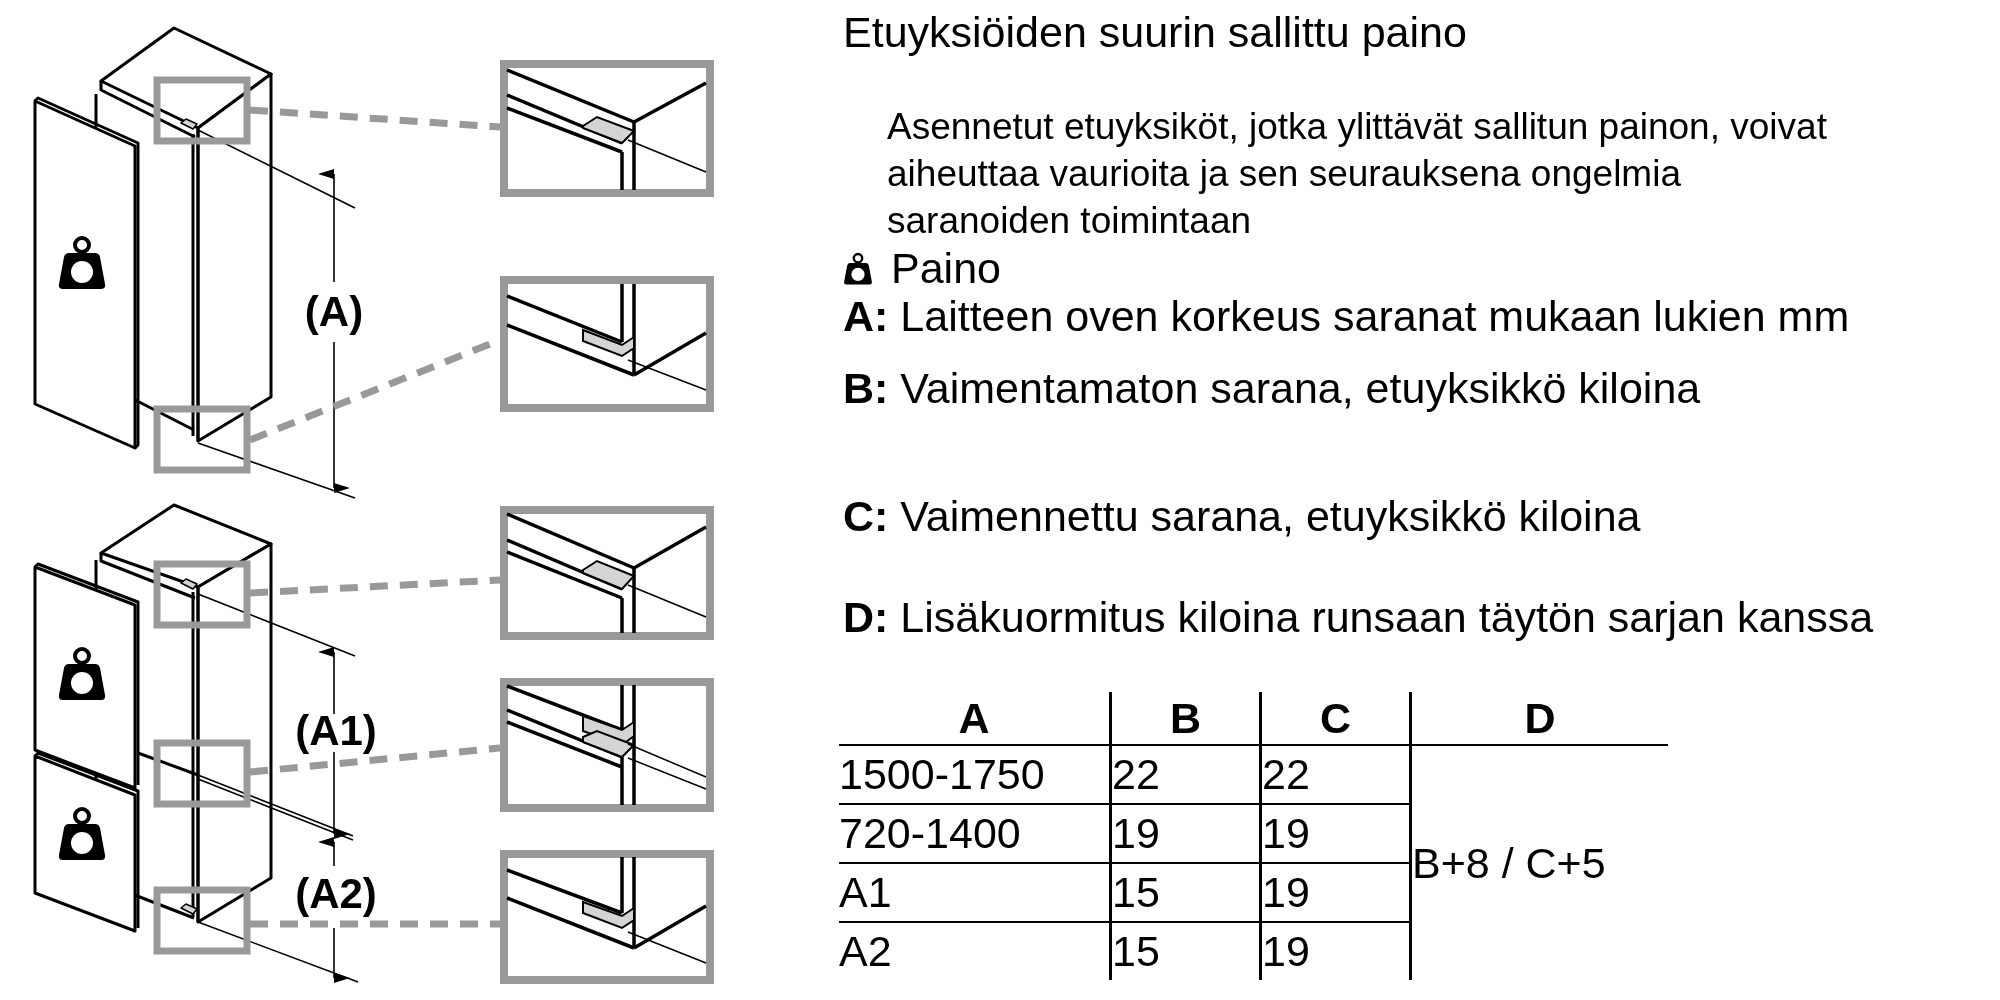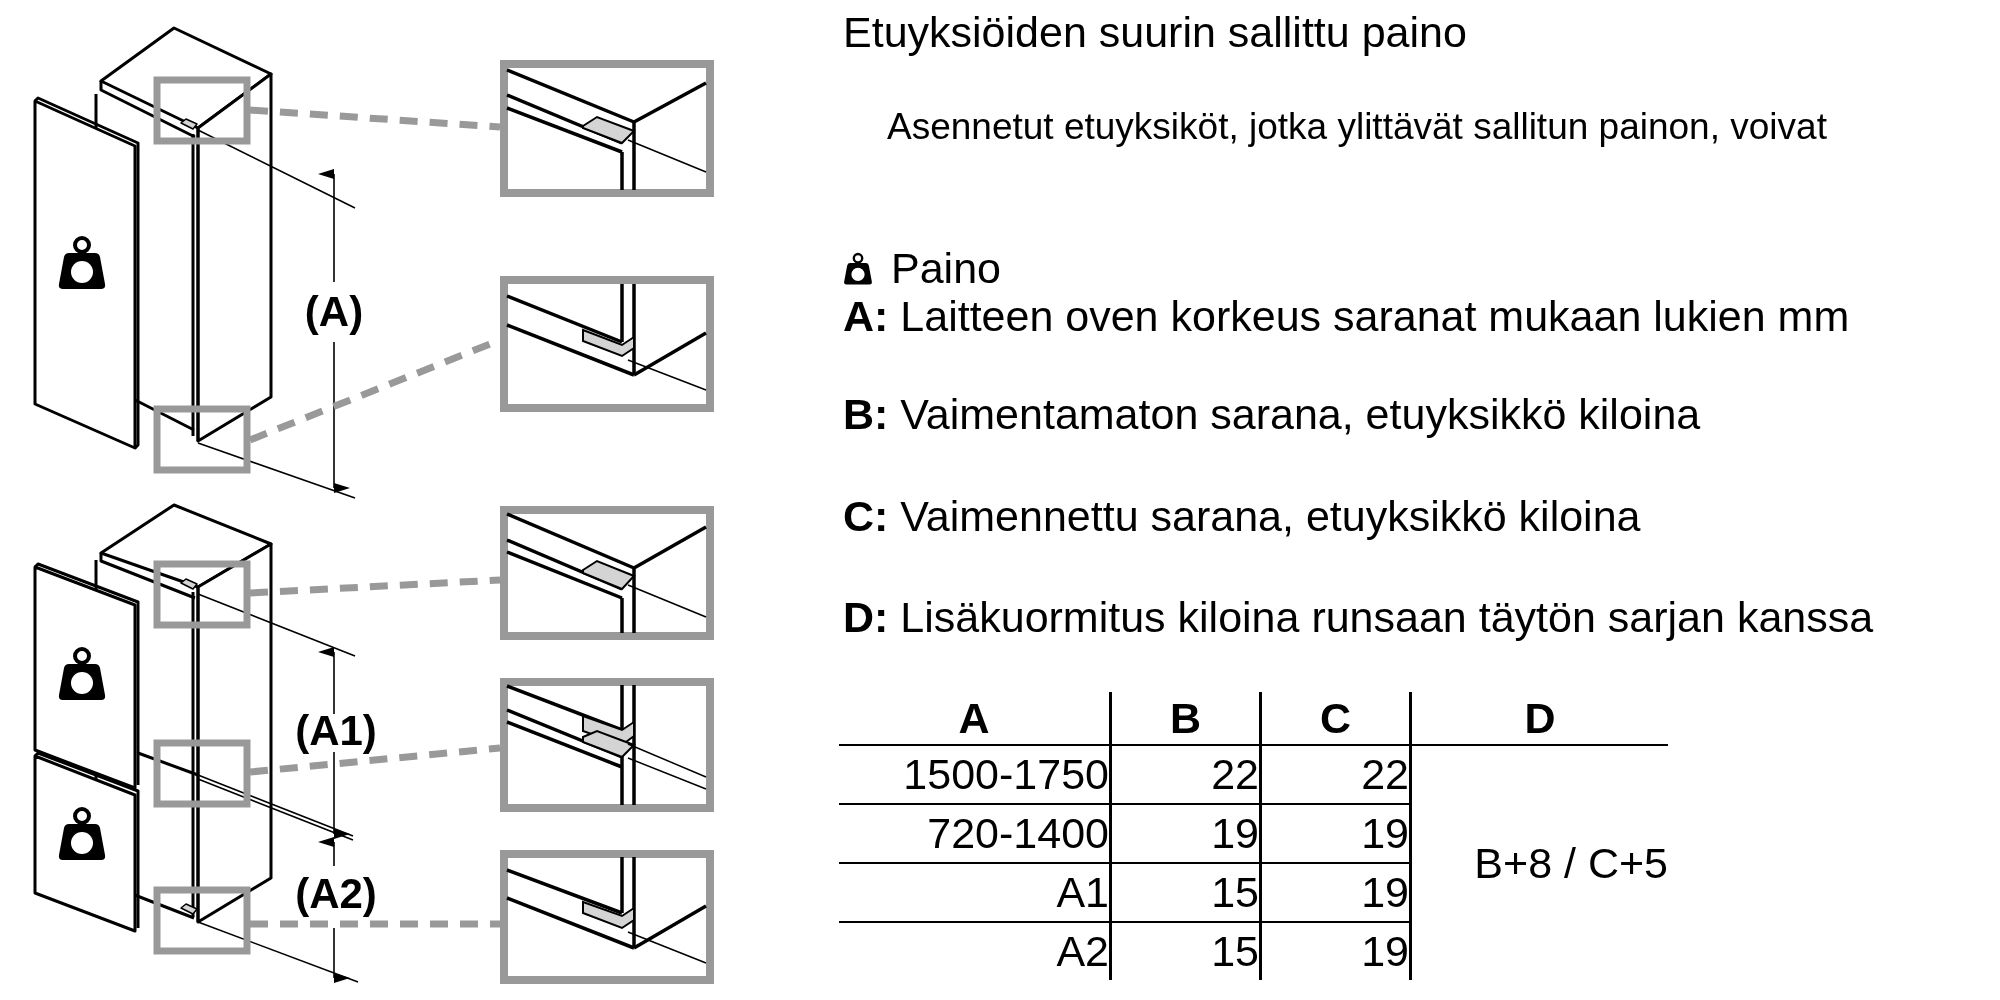--- a/index.html
+++ b/index.html
@@ -7,21 +7,21 @@
          font-family:"Liberation Sans", sans-serif; color:#000; }
   #diagram { position:absolute; left:0; top:0; width:830px; height:1000px; }
   .title { position:absolute; left:843px; top:8px; font-size:43px; font-weight:normal; white-space:nowrap; }
   .para { position:absolute; left:887px; top:103px; font-size:37px; line-height:47px; }
   .para div { white-space:nowrap; }
   .legend-line { position:absolute; left:843px; font-size:43px; white-space:nowrap; }
   .legend-line b { font-weight:bold; }
   .weight-inline { display:inline-block; width:30px; height:36px; vertical-align:-4px; margin-right:18px; }
   table.spec { position:absolute; left:839px; top:692px; border-collapse:collapse; font-size:43px; }
   table.spec th { font-weight:bold; height:52px; padding:0; text-align:center; vertical-align:middle; }
-  table.spec td { height:57px; padding:0; text-align:right; vertical-align:middle; }
+  table.spec td { height:57px; padding:0; text-align:left; vertical-align:middle; }
   .cA { width:270px; } .cB { width:147px; } .cC { width:147px; } .cD { width:256px; }
   .bt { border-top:2px solid #000; }
   .br { border-right:3px solid #000; }
   .bold { font-weight:normal; }
 </style>
 </head>
 <body>
 
 <svg id="diagram" viewBox="0 0 830 1000" xmlns="http://www.w3.org/2000/svg">
   <defs>
@@ -175,33 +175,35 @@
     <line x1="634" y1="857" x2="634" y2="948"></line>
     <path d="M583,902 L622,916 L634,908 L634,920 L622,928 L583,913 Z" fill="#d4d4d4" stroke-width="2"></path>
     <line x1="628" y1="932" x2="706" y2="963" stroke-width="1.5"></line>
   </g>
 </svg>
 
 <div class="title">Etuyksiöiden suurin sallittu paino</div>
 
 <div class="para">
   <div>Asennetut etuyksiköt, jotka ylittävät sallitun painon, voivat</div>
+  <div>aiheuttaa vaurioita ja sen seurauksena ongelmia</div>
+  <div>saranoiden toimintaan</div>
 </div>
 
 <div class="legend-line" style="top:244px;">
   <svg class="weight-inline" viewBox="-25 -37 50 56">
     <circle cx="0" cy="-27" r="7" fill="none" stroke="#000" stroke-width="4"></circle>
     <path d="M-13,-19 L13,-19 Q17,-19 18,-15 L23,12 Q24,17 19,17 L-19,17 Q-24,17 -23,12 L-18,-15 Q-17,-19 -13,-19 Z" fill="#000"></path>
     <circle cx="0" cy="0" r="11" fill="#fff"></circle>
   </svg><span>Paino</span>
 </div>
 <div class="legend-line" style="top:292px;text-align:right;">
   <b>A:</b> <span>Laitteen oven korkeus saranat mukaan lukien mm</span>
 </div>
-<div class="legend-line" style="top:390px;">
+<div class="legend-line" style="top:364px;">
   <b>B:</b> <span>Vaimentamaton sarana, etuyksikkö kiloina</span>
 </div>
 <div class="legend-line" style="top:492px;">
   <b>C:</b> <span>Vaimennettu sarana, etuyksikkö kiloina</span>
 </div>
 <div class="legend-line" style="top:593px;">
   <b>D:</b> <span>Lisäkuormitus kiloina runsaan täytön sarjan kanssa</span>
 </div>
 
 <table class="spec">

